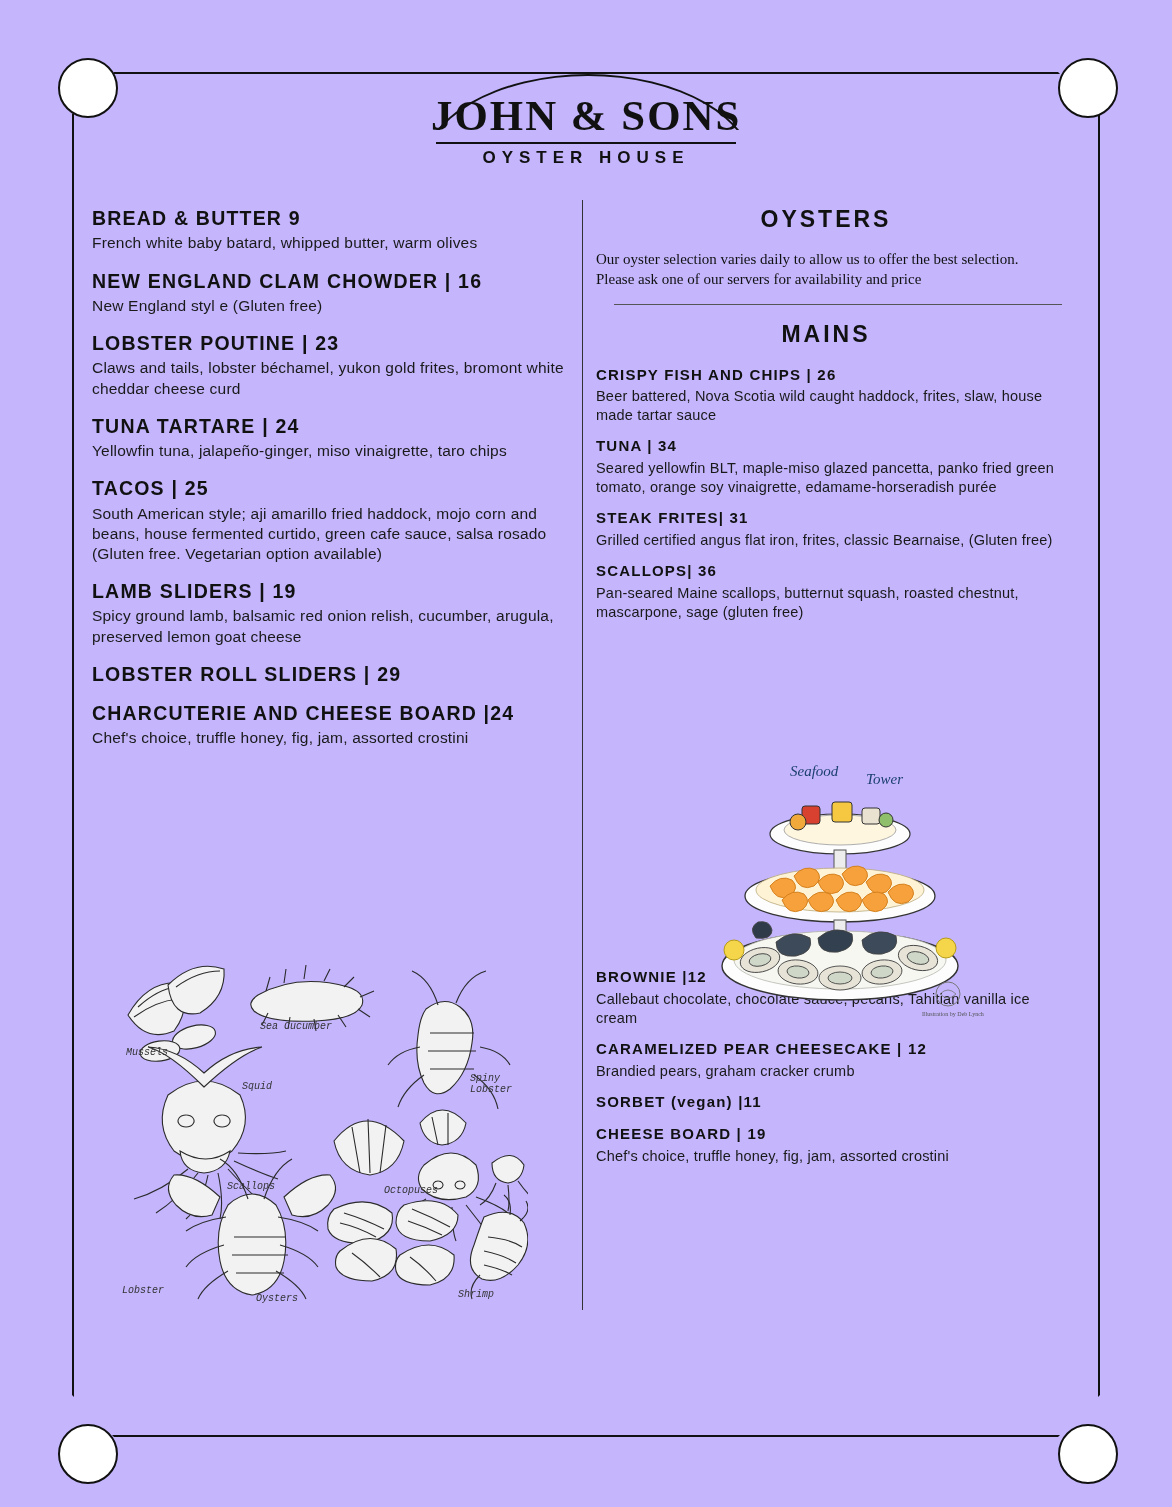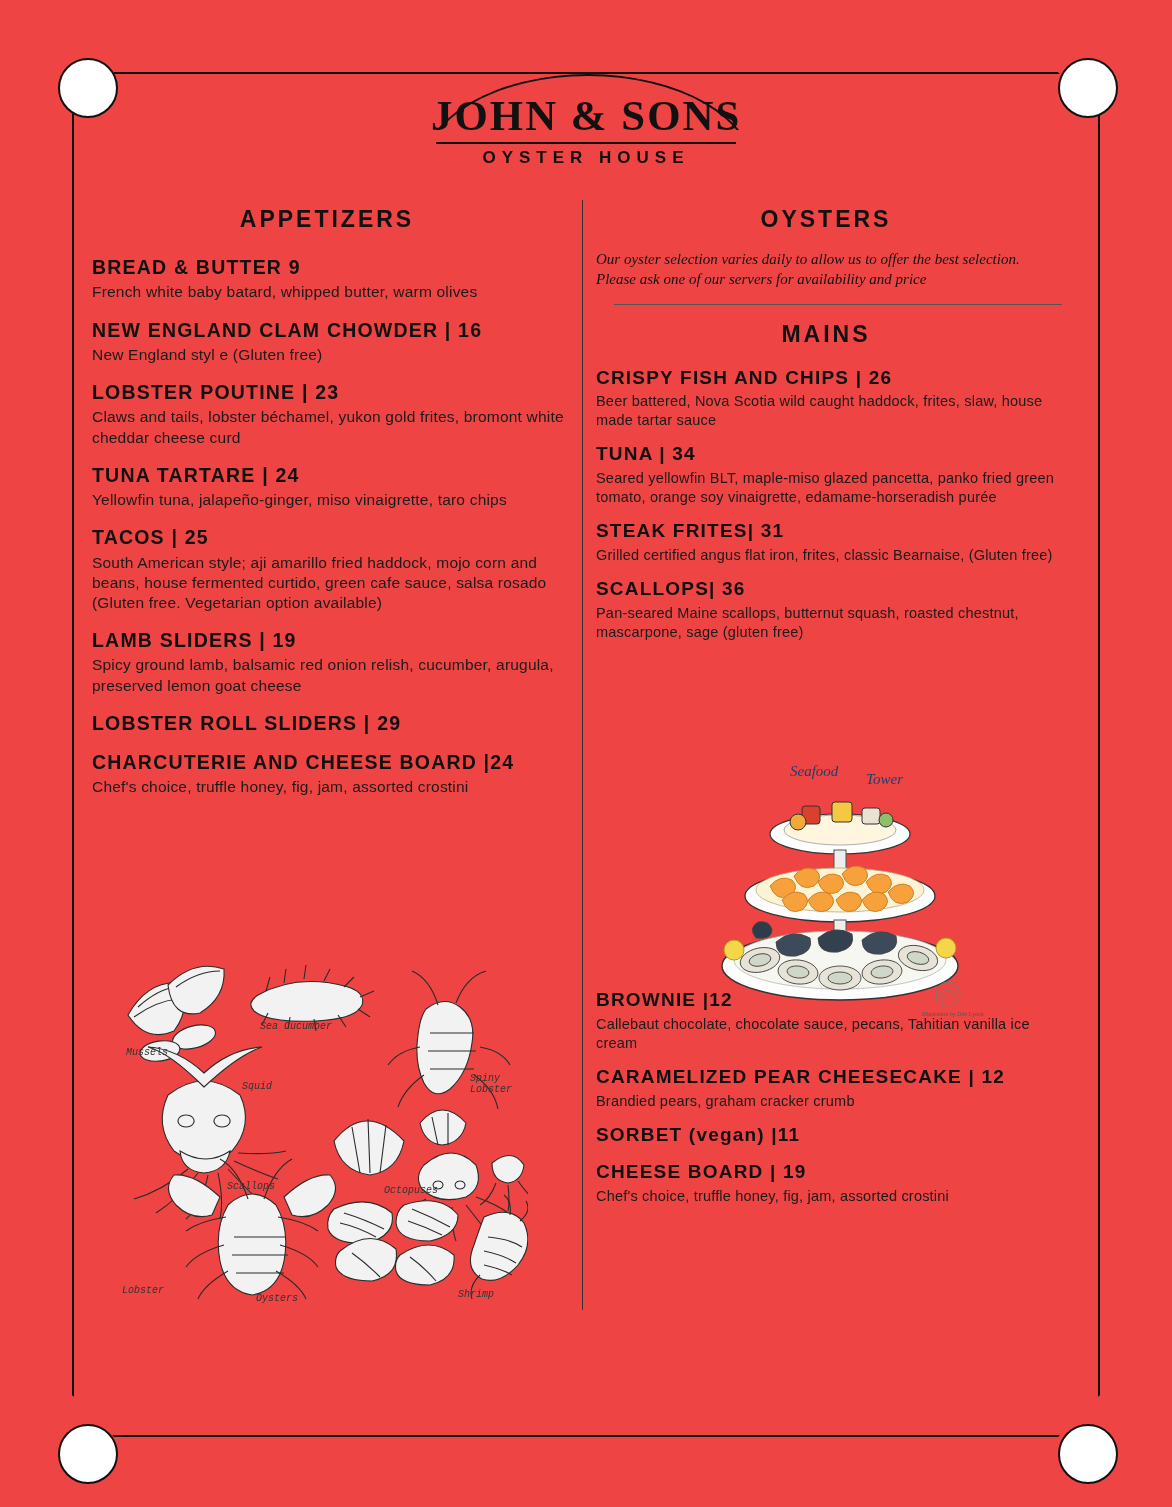--- a/index.html
+++ b/index.html
@@ -14,21 +14,21 @@
     color: #1a1a1a;
     position: relative;
     overflow: hidden;
   }
 
   .page {
     position: absolute;
     left: 0; top: 0;
     width: 1172px;
     height: 1507px;
-    background: #ef4444;
+    background: #c4b5fd;
   }
 
   
   .menu-frame {
     position: absolute;
     left: 72px;
     top: 72px;
     width: 1028px;
     height: 1365px;
     border: 2px solid #111;
@@ -139,26 +139,25 @@
   }
   .item-desc {
     font-size: 15.5px;
     letter-spacing: 0.2px;
     color: #1a1a1a;
     line-height: 1.3;
     margin-top: 3px;
   }
 
   .col-right .item { margin-bottom: 13px; }
-  .col-right .item-name { font-size: 19px; }
+  .col-right .item-name { font-size: 15px; }
   .col-right .item-desc { font-size: 14.5px; line-height: 1.28; }
 
   .oyster-note {
     font-family: "Liberation Serif", serif;
-    font-style: italic;
     font-size: 15px;
     line-height: 1.35;
     color: #111;
     margin-top: -6px;
   }
   .hr-thin {
     height: 1px;
     background: #555;
     margin: 14px 0 16px 18px;
     width: 448px;
@@ -214,21 +213,20 @@
       <div class="logo-arc"></div>
       <div class="logo-brand">JOHN &amp; SONS</div>
       <div class="logo-rule"></div>
       <div class="logo-sub">OYSTER HOUSE</div>
     </div>
   </div>
 
   <div class="divider"></div>
 
   <div class="col-left">
-    <div class="section-title left-sec">APPETIZERS</div>
 
     <div class="item">
       <div class="item-name">BREAD &amp; BUTTER  9</div>
       <div class="item-desc">French white baby batard, whipped butter, warm olives</div>
     </div>
     <div class="item">
       <div class="item-name">NEW ENGLAND CLAM CHOWDER  |  16</div>
       <div class="item-desc">New England styl e (Gluten free)</div>
     </div>
     <div class="item">

